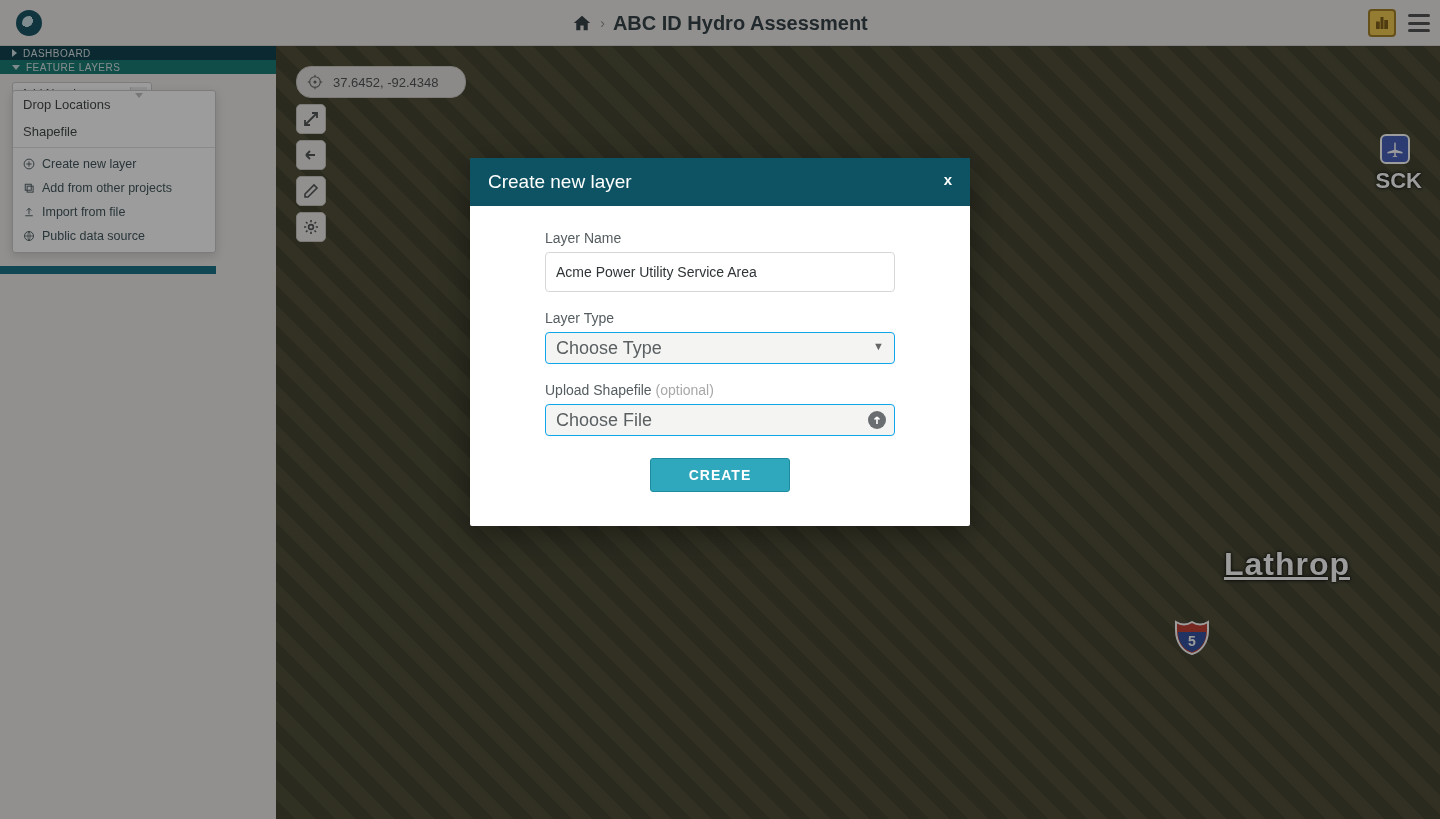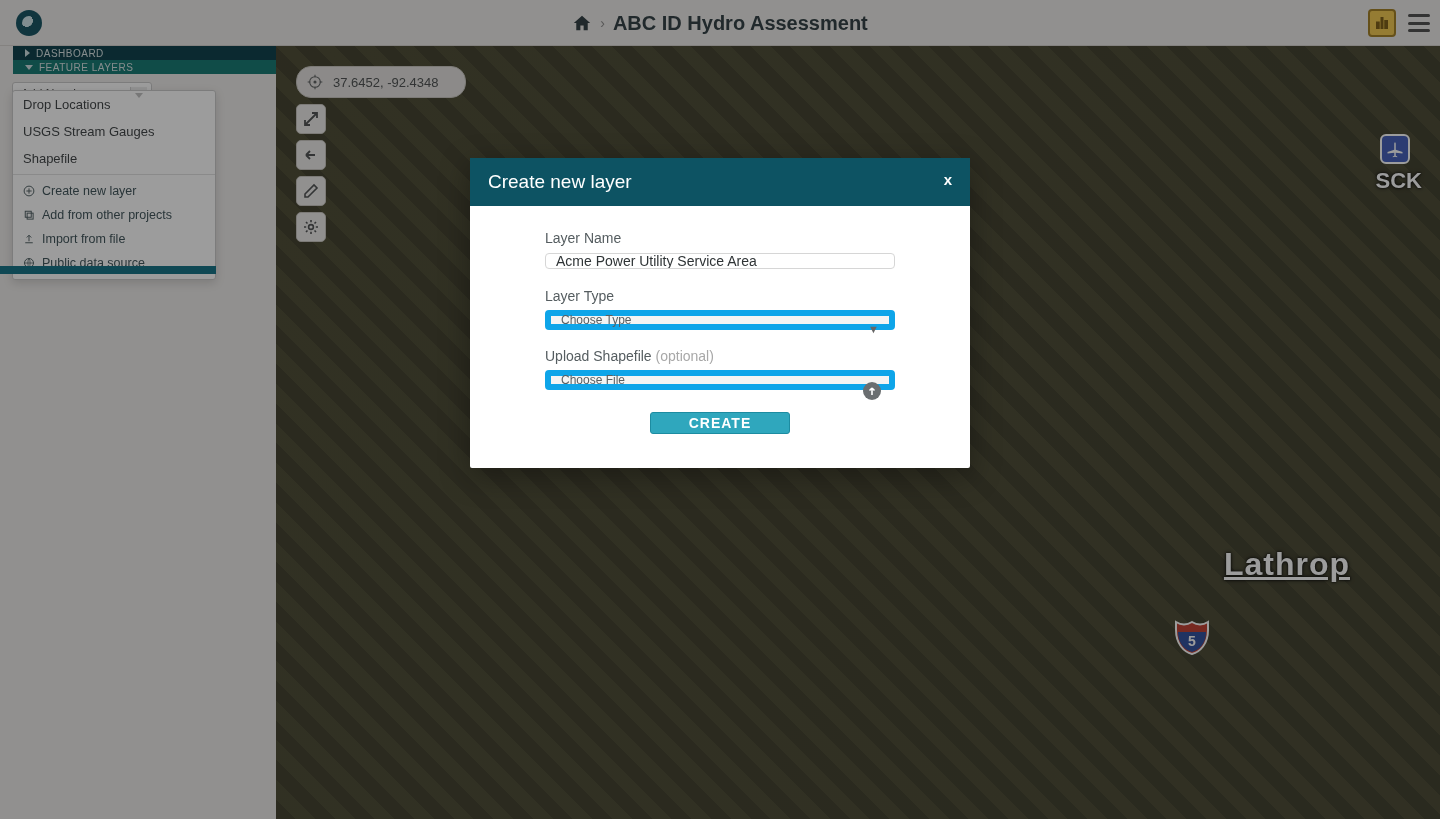--- a/index.html
+++ b/index.html
@@ -40,21 +40,21 @@
 .hamb { width: 22px; height: 18px; display: flex; flex-direction: column; justify-content: space-between; cursor: pointer; }
 .hamb span { height: 3px; background: #4a4a4a; border-radius: 2px; }
 
 
 .sidebar {
   position: absolute; left: 0; top: 46px; width: 276px; bottom: 0;
   background: #eceae8;
 }
 .side-tab {
   height: 14px; font-size: 10px; letter-spacing: .5px;
-  color: #d7e3e5; display: flex; align-items: center; padding-left: 12px; margin-left: 13px;
+  color: #d7e3e5; display: flex; align-items: center; padding-left: 12px;
 }
 .side-tab.dash { background: #063a45; height: 14px; }
 .side-tab.feat { background: #0f766e; height: 14px; }
 .side-tab .tri { display:inline-block; width:0; height:0; margin-right:6px; }
 .side-tab.dash .tri { border-top:4px solid transparent; border-bottom:4px solid transparent; border-left:5px solid #cfe0e3; }
 .side-tab.feat .tri { border-left:4px solid transparent; border-right:4px solid transparent; border-top:5px solid #cfe0e3; }
 .side-body { padding: 8px 12px 0 12px; }
 .dd {
   width: 140px; height: 24px; background: #fff; border: 1px solid #c8c8c8;
   border-radius: 3px; font-size: 12px; color: #444; display: flex; align-items: center;
@@ -136,40 +136,40 @@
 .modal-head {
   background: #0d5363; color: #fff; height: 48px; display: flex;
   align-items: center; justify-content: space-between; padding: 0 18px;
   font-size: 19px; font-weight: 500;
 }
 .modal-head .close { cursor: pointer; font-size: 15px; font-weight: 700; margin-top: -6px; }
 .modal-body { padding: 24px 75px 34px; }
 .fld-label { font-size: 14px; color: #555d60; margin-bottom: 6px; }
 .fld-label .opt-tag { color: #a8a8a8; }
 .txt-input {
-  width: 100%; height: 16px; border: 1px solid #d6d6d6; border-radius: 4px;
+  width: 100%; height: 40px; border: 1px solid #d6d6d6; border-radius: 4px;
   padding: 0 10px; font-size: 14px; color: #2f3436; background: #fff;
   font-family: inherit;
 }
 .sel-wrap, .file-wrap {
-  width: 100%; height: 20px; border: 6px solid #0ea5e9; border-radius: 4px;
+  width: 100%; height: 32px; border: 1px solid #0ea5e9; border-radius: 4px;
   background: #f4f4f3; display: flex; align-items: center; padding: 0 10px;
-  font-size: 12px; color: #5a5f61; position: relative; cursor: pointer;
+  font-size: 18px; color: #5a5f61; position: relative; cursor: pointer;
 }
 .sel-wrap::after {
   content: "▼"; position: absolute; right: 10px; top: 7px;
   font-size: 11px; color: #666;
 }
 .file-wrap .upico {
   position: absolute; right: 8px; top: 6px; width: 18px; height: 18px;
   border-radius: 50%; background: #6a6e70; display:flex; align-items:center; justify-content:center;
 }
 .gap { height: 18px; }
 .create-btn {
-  display: block; margin: 22px auto 0; width: 140px; height: 22px;
+  display: block; margin: 22px auto 0; width: 140px; height: 34px;
   background: #2fa7bd; border: 1px solid #1d8ca1; color: #fff;
   font-size: 14px; letter-spacing: 1px; font-weight: 600; border-radius: 3px;
   cursor: pointer;
 }
 </style>
 </head>
 <body>
 
 <div class="header">
   <div class="logo"></div>
@@ -206,21 +206,20 @@
     <span>FEATURE LAYERS</span>
   </div>
 
   <div class="side-body">
     <div class="dd">
       <span>Add New Layer</span>
     </div>
 
     <div class="dd-panel">
       <div class="opt">Drop Locations</div>
-      <div class="opt">USGS Stream Gauges</div>
       <div class="opt">Shapefile</div>
       <hr>
       <div class="act">
         <svg class="mini-ico" viewBox="0 0 16 16">
             <circle cx="8" cy="8" r="6.5" fill="none" stroke="#4a5a5e" stroke-width="1.3"></circle>
             <path stroke="#4a5a5e" stroke-width="1.3" d="M8 4.5v7M4.5 8h7"></path>
           </svg>
         <span>Create new layer</span>
       </div>
       <div class="act">

